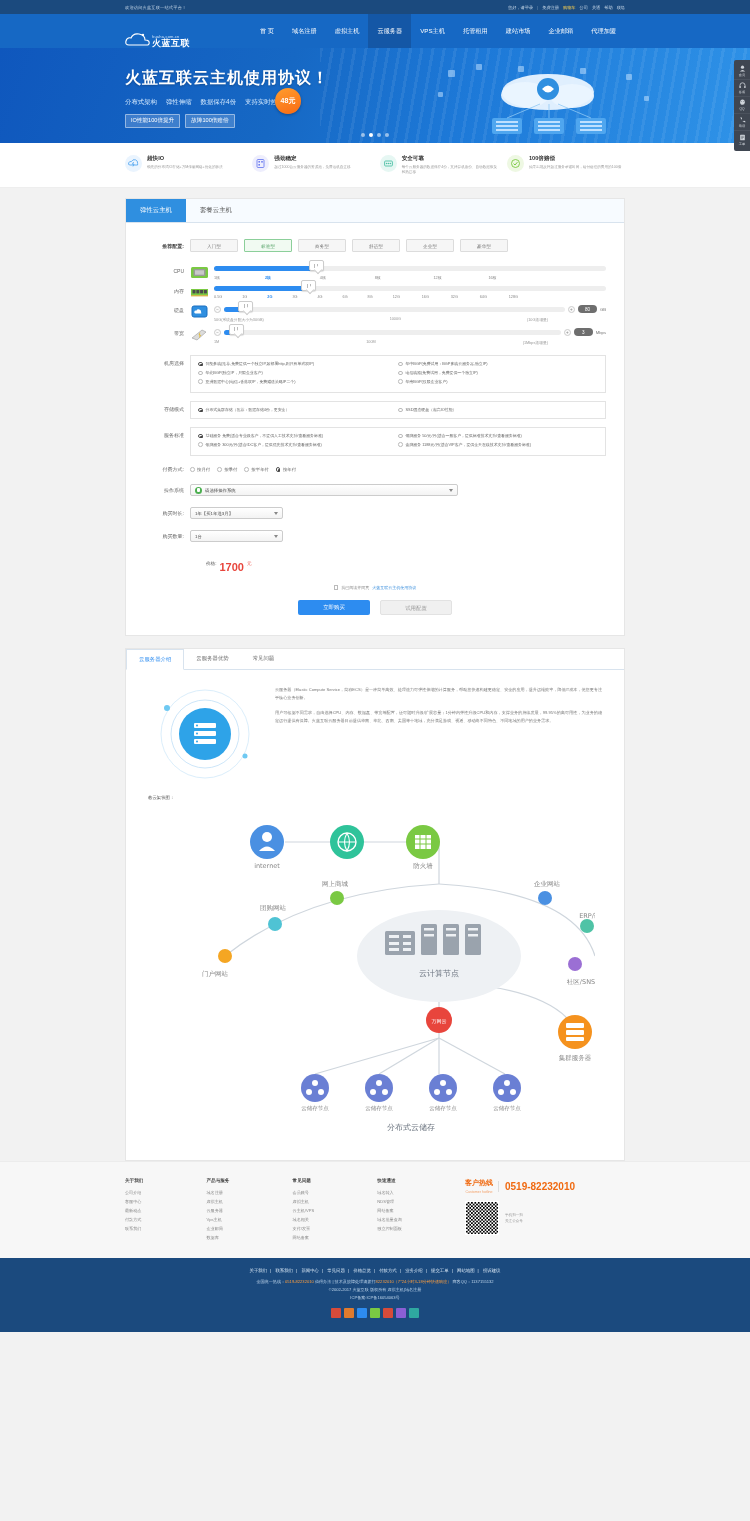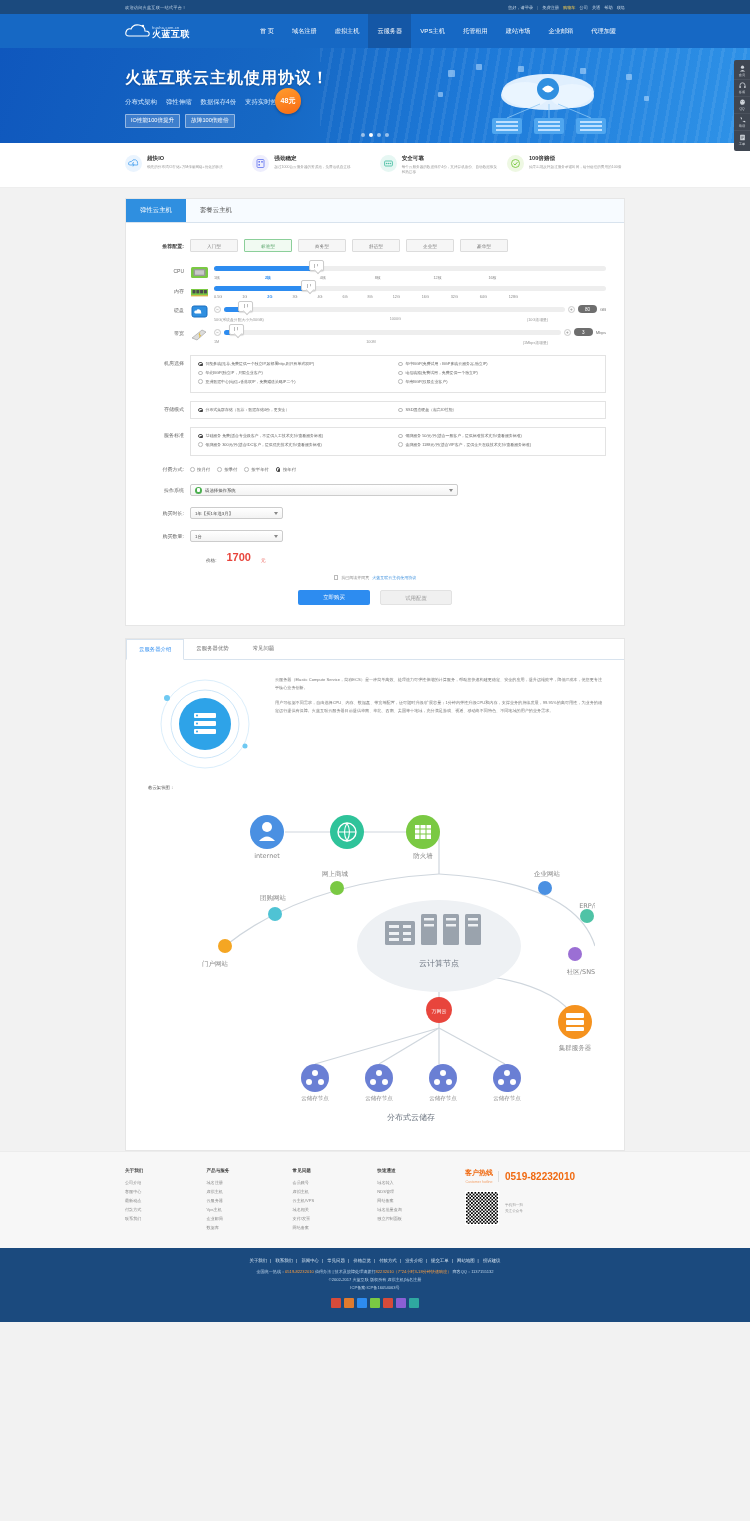--- a/index.html
+++ b/index.html
@@ -12,21 +12,21 @@
   
   .topbar { background:#1b4a7e; height:14px; display:flex; align-items:center;
             justify-content:space-between; padding:0 125px; color:#c6d7e8; font-size:4.2px; }
   .topbar .tl { letter-spacing:.2px; }
   .topbar .tr { display:flex; gap:4px; align-items:center; }
   .topbar .tr span { white-space:nowrap; }
   .topbar .cart { color:#ffd24d; }
   .dot-sep { opacity:.5; }
 
   
-  .nav { background:#1668c4; height:34px; display:flex; align-items:center; padding:0 125px; }
+  .nav { background:#1668c4; height:34px; display:flex; align-items:flex-end; padding:0 125px; }
   .logo { display:flex; align-items:flex-end; gap:1px; color:#fff; width:140px; }
   .logo .cloud { width:26px; height:16px; position:relative; }
   .logo .cloud svg { display:block; }
   .logo .ltxt { line-height:1; }
   .logo .ltxt .en { font-size:4px; color:#cfe4fb; letter-spacing:.2px; display:block; }
   .logo .ltxt .cn { font-size:9px; font-weight:bold; letter-spacing:.5px; display:block;
                     font-family:"DejaVu Sans",sans-serif; }
   .navlinks { display:flex; align-items:center; height:34px; }
   .navlinks a { color:#ffffff; font-size:6.2px; text-decoration:none; padding:0 9px;
                 line-height:34px; height:34px; white-space:nowrap; }
@@ -122,21 +122,21 @@
   .selectbox { border:1px solid #ccc; background:linear-gradient(#fff,#f3f3f3); height:12px;
         display:flex; align-items:center; padding:0 4px; font-size:4.4px; color:#444;
         border-radius:2px; justify-content:space-between; }
   .selectbox .caret { width:0;height:0;border-left:2.5px solid transparent;
         border-right:2.5px solid transparent;border-top:3px solid #888; }
   .os-chip { width:7px;height:7px;border-radius:50%;background:#4caf50;display:inline-block;
         margin-right:3px; position:relative; }
   .os-chip::after{content:"";position:absolute;left:2px;top:1.6px;width:3px;height:3.5px;
         background:#fff;border-radius:1px;}
 
-  .pricerow { display:flex; align-items:flex-end; gap:10px; margin:9px 0 0 62px; }
+  .pricerow { display:flex; align-items:flex-start; gap:3px; margin:19px 0 0 62px; }
   .pricerow .lb { font-size:4.6px; color:#555; }
   .pricerow .pv { font-size:11px; color:#e8453c; font-weight:bold; }
   .pricerow .pu { font-size:4.6px; color:#e8453c; }
 
   .agree { display:flex; align-items:center; gap:3px; font-size:4px; color:#888;
            justify-content:center; margin-top:12px; }
   .cbox { width:4.5px;height:4.5px;border:1px solid #bbb;background:#fff; flex:none; }
   .btns { display:flex; gap:10px; justify-content:center; margin-top:10px; }
   .btn { width:72px; height:15px; line-height:15px; text-align:center; font-size:5.4px;
          border-radius:2px; }

